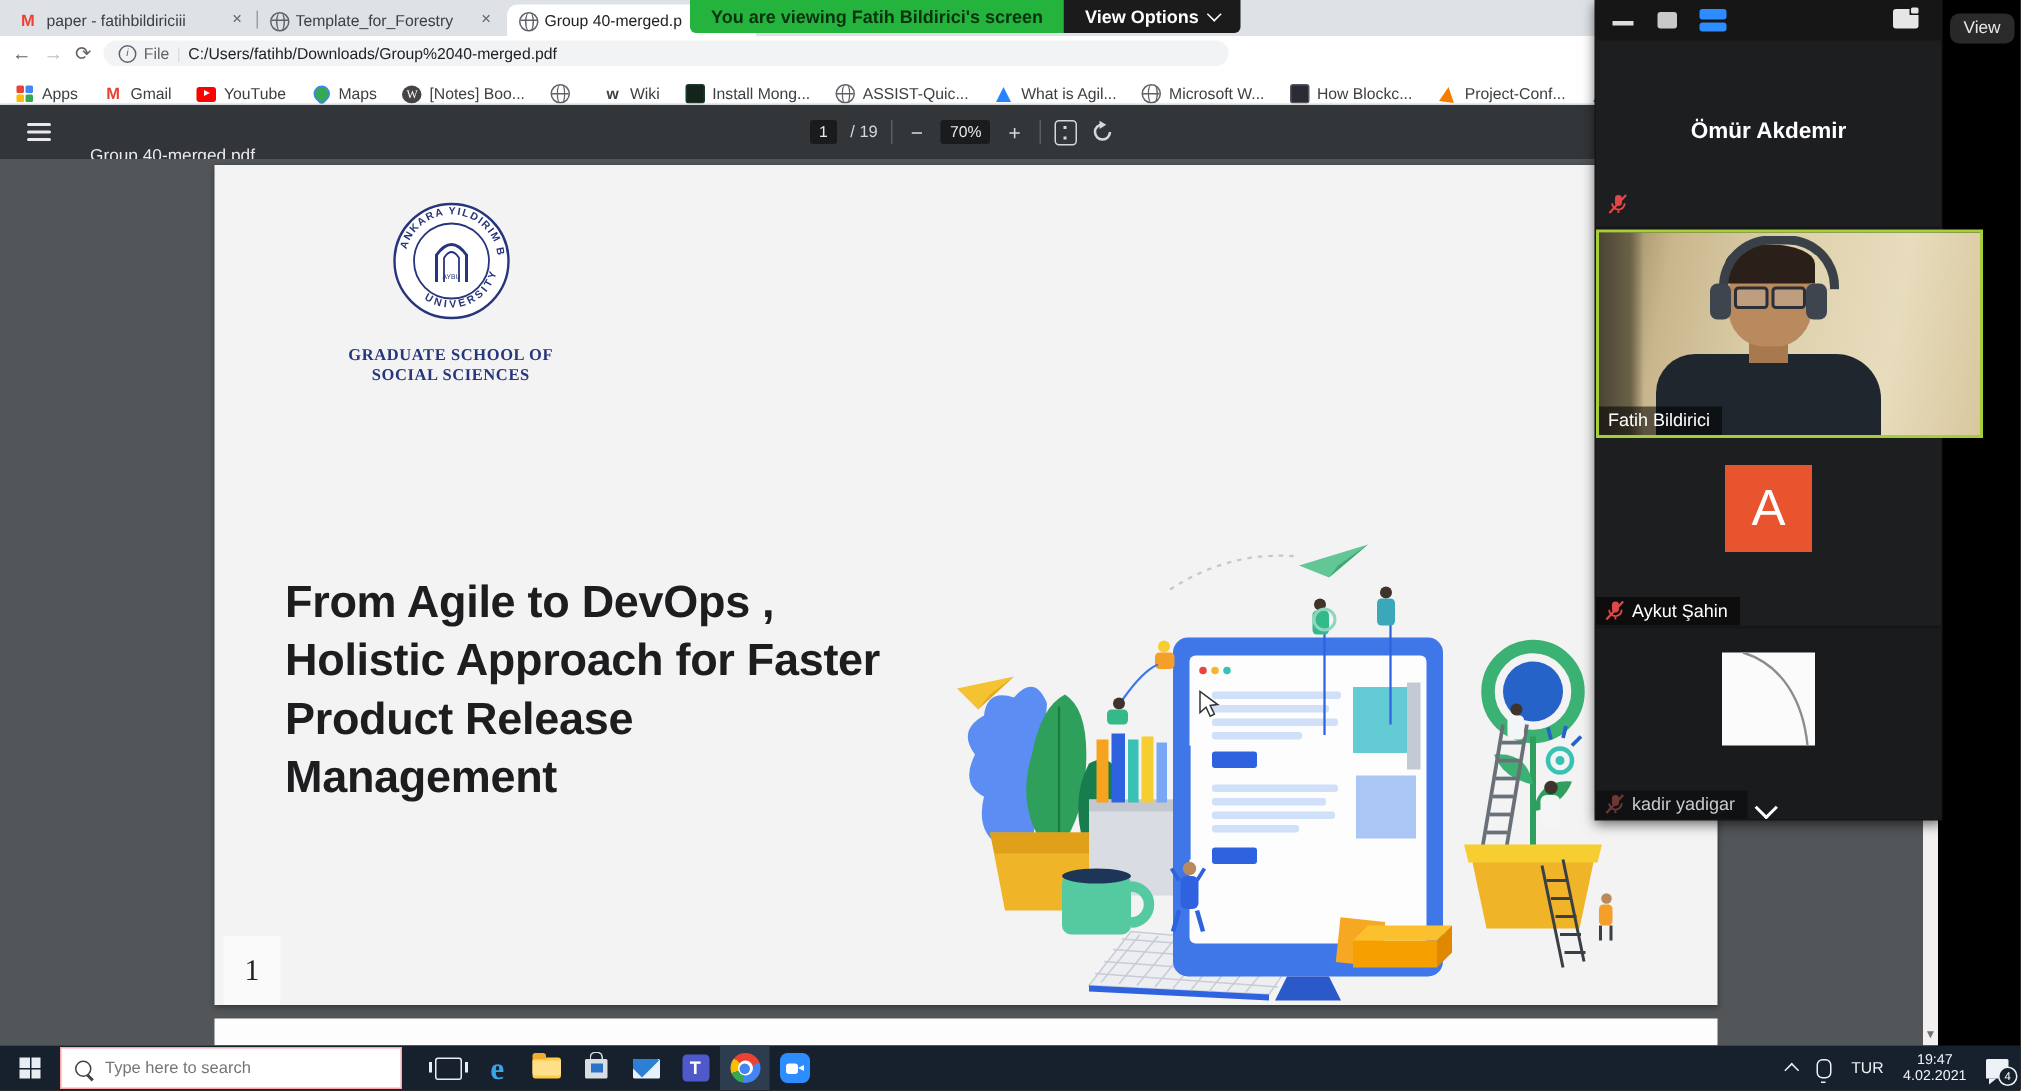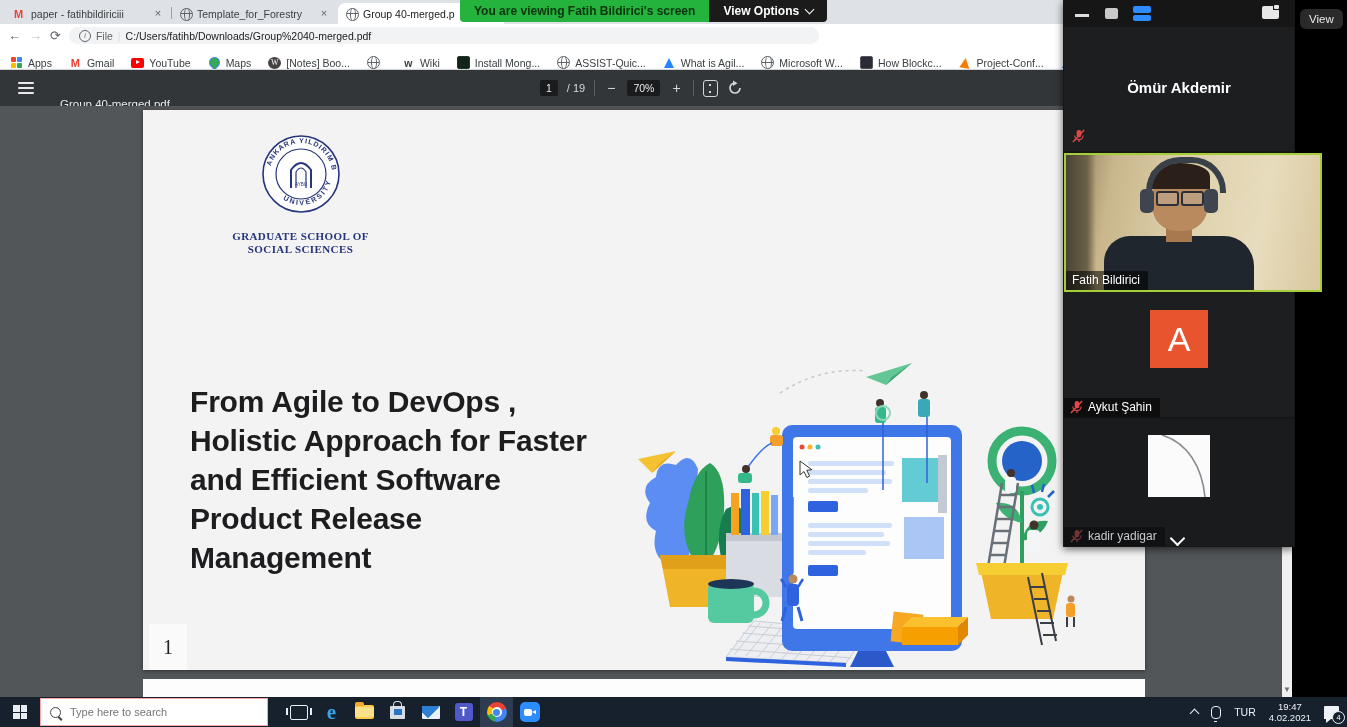--- a/index.html
+++ b/index.html
@@ -325,21 +325,20 @@
           </svg>
           <div id="school">
             <div>GRADUATE SCHOOL OF</div>
             <div>SOCIAL SCIENCES</div>
           </div>
         </div>
 
         <div id="slide-title">
           <div>From Agile to DevOps ,</div>
           <div>Holistic Approach for Faster</div>
-          <div>and Efficient Software</div>
           <div>Product Release</div>
           <div>Management</div>
         </div>
 
         <div id="pagenum">1</div>
 
         <svg id="illus" viewBox="0 0 495 315">
 
           <path d="M150,38 Q190,12 235,16" fill="none" stroke="#c3c8ce" stroke-width="1.5" stroke-dasharray="3 4"></path>
           <polygon points="236,22 282,8 256,30" fill="#63c695"></polygon>

